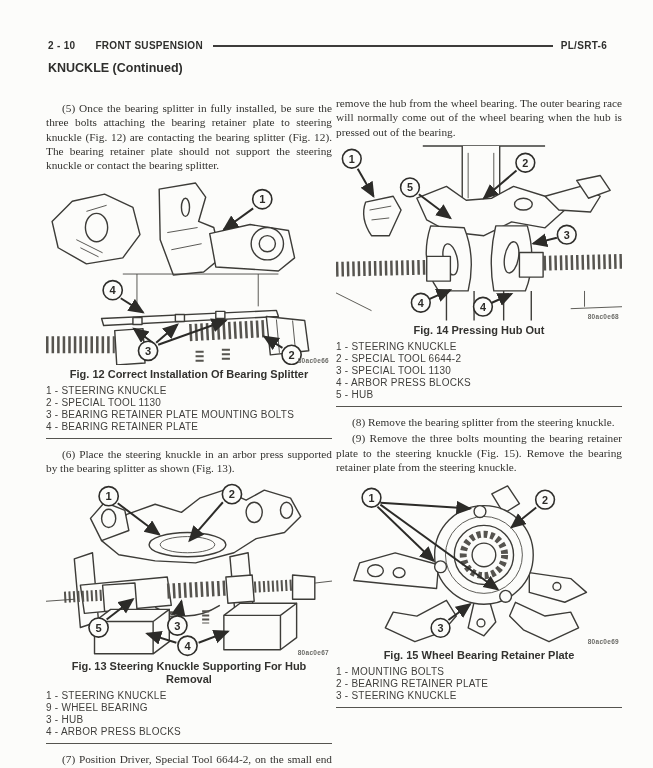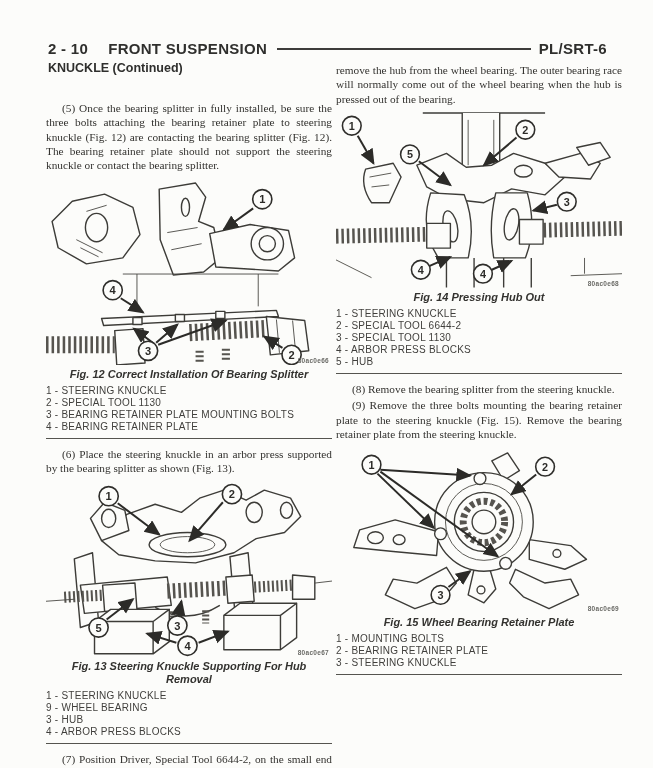--- a/index.html
+++ b/index.html
@@ -6,47 +6,47 @@
   body { background:#e8e8e6; }
   .page {
     position:relative; width:653px; height:768px; margin:0 auto;
     background:#fcfcfa; color:#2e2d2b; overflow:hidden;
     font-family:"Liberation Serif", serif;
   }
   .header {
     position:absolute; left:48px; right:46px; top:40px;
     display:flex; align-items:center;
     font-family:"Liberation Sans", sans-serif; font-weight:bold;
-    font-size:15px; color:#2f2f2d; letter-spacing:.3px;
+    font-size:10px; color:#2f2f2d; letter-spacing:.3px;
   }
   .header .pgnum { margin-right:20px; }
   .header .rule { flex:1; border-top:2.4px solid #3d3c3a; margin:1px 8px 0 10px; }
   .subheader {
     position:absolute; left:48px; top:61px;
     font-family:"Liberation Sans", sans-serif; font-weight:bold;
     font-size:12.5px; color:#2f2f2d;text-align:right;
   }
   .col { position:absolute; width:286px; }
   .col-left  { left:46px;  top:101px; }
-  .col-right { left:336px; top:63px; }
+  .col-right { left:336px; top:96px; }
   .para {
     font-size:11.3px; line-height:1.27; text-align:justify;
     text-indent:16px; color:#33322f; margin-bottom:2px;
   }
   .para.noindent { text-indent:0; }
   .fig { position:relative; margin:4px 0 0; }
   .fig svg { display:block; width:100%; height:auto; }
   .figcode {
     position:absolute; right:3px; bottom:1px;
     font-family:"Liberation Sans", sans-serif; font-size:6.5px;
     font-weight:bold; color:#6a6a66; letter-spacing:.3px;
   }
   .caption {
     text-align:center; font-family:"Liberation Sans", sans-serif;
-    font-style:italic; font-weight:bold; font-size:11px; line-height:1.22;
+    font-weight:bold; font-size:11px; line-height:1.22;
     color:#33322f; margin:3px 10px 4px;
   }
   .legend {
     font-family:"Liberation Sans", sans-serif; font-size:10px;
     line-height:1.2; color:#403f3c; letter-spacing:.25px; font-weight:400;
   }
   .legend .li { white-space:nowrap; }
   .endrule { border:none; border-top:1.6px solid #55544f; margin:5px 0 8px; }
   
   .ink  { stroke:#3d3c38; stroke-width:1.4; fill:none; stroke-linejoin:round; }

